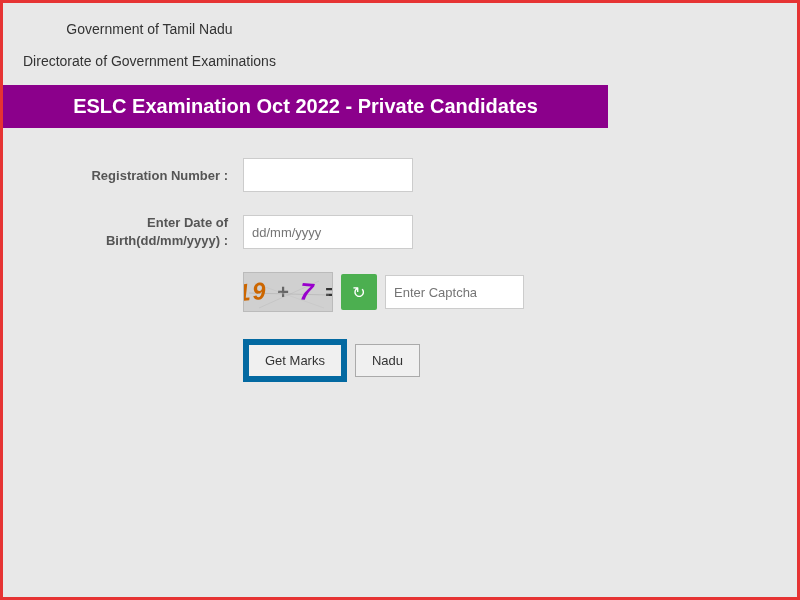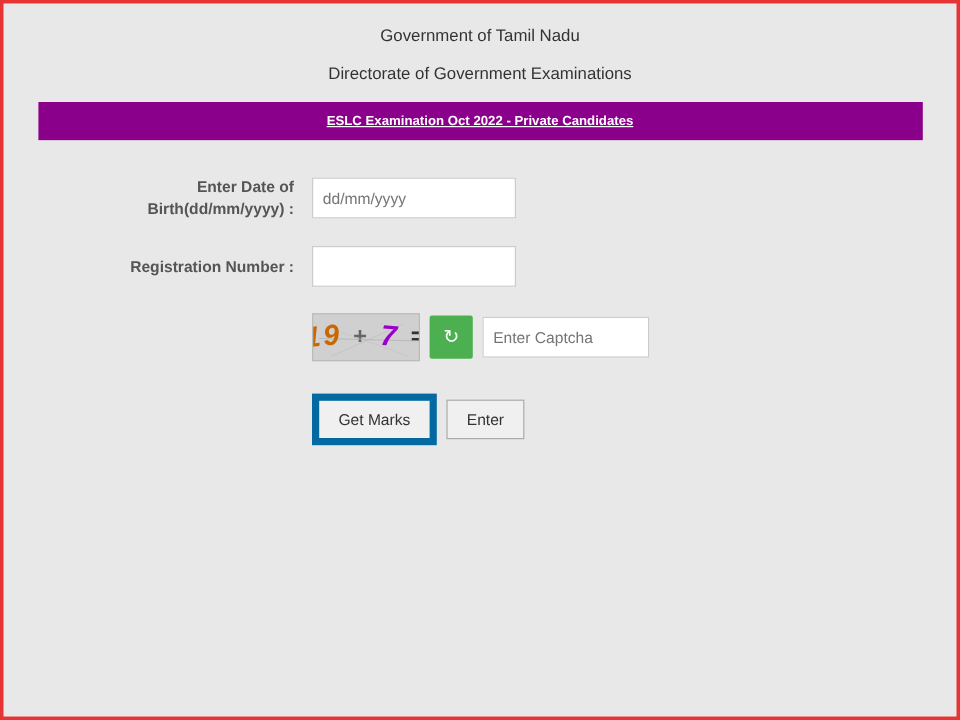--- a/index.html
+++ b/index.html
@@ -16,21 +16,21 @@
       border: 3px solid #e63333;
       overflow: hidden;
     }
 
     .page-wrapper {
       width: 100%;
       height: 100%;
       background-color: #e8e8e8;
       display: flex;
       flex-direction: column;
-      align-items: center;
+      align-items: flex-start;
     }
 
     .header-section {
       text-align: center;
       padding: 18px 20px 10px 20px;
     }
 
     .header-line1 {
       font-size: 14px;
       color: #333;
@@ -38,29 +38,28 @@
     }
 
     .header-line2 {
       font-size: 14px;
       color: #333;
       font-weight: normal;
       margin-top: 16px;
     }
 
     .banner {
-      width: 737px;
+      width: 605px;
       background-color: #8B008B;
       color: white;
       text-align: center;
       padding: 10px 20px;
-      font-size: 11px;
+      font-size: 20px;
       font-weight: bold;
       margin: 6px 0 0 0;
-      text-decoration: underline;
     }
 
     .form-container {
       width: 760px;
       background-color: #e8e8e8;
       padding: 30px 40px;
       display: flex;
       flex-direction: column;
       gap: 0px;
     }
@@ -236,29 +235,29 @@
     <div class="header-line2">Directorate of Government Examinations</div>
   </div>
 
   <div class="banner">
     <span>ESLC Examination Oct 2022 - Private Candidates</span>
   </div>
 
   <div class="form-container">
 
     <div class="form-row">
+      <div class="form-label">Registration Number :</div>
+      <input type="text" class="form-input" placeholder="" style="">
+    </div>
+
+    <div class="form-row">
       <div class="form-label-dob">
         Enter Date of<br>Birth(dd/mm/yyyy) :
       </div>
       <input type="text" class="form-input" placeholder="dd/mm/yyyy" style="">
-    </div>
-
-    <div class="form-row">
-      <div class="form-label">Registration Number :</div>
-      <input type="text" class="form-input" placeholder="" style="">
     </div>
 
     <div class="captcha-row">
       <div class="captcha-image">
         <svg class="captcha-scratch" width="90" height="40">
           <line x1="5" y1="20" x2="85" y2="22" stroke="#aaa" stroke-width="1" opacity="0.5"></line>
           <line x1="10" y1="10" x2="80" y2="35" stroke="#bbb" stroke-width="0.8" opacity="0.4"></line>
           <line x1="15" y1="35" x2="75" y2="8" stroke="#aaa" stroke-width="0.7" opacity="0.4"></line>
         </svg>
         <div class="captcha-text">
@@ -274,19 +273,19 @@
       </button>
 
       <input type="text" class="captcha-input" placeholder="Enter Captcha" style="">
     </div>
 
     <div class="buttons-row">
       <button class="btn-get-marks">
         <span>Get Marks</span>
       </button>
       <button class="btn-clear">
-        <span>Enter</span>
+        <span>Nadu</span>
       </button>
     </div>
 
   </div>
 
 </div>
 
 </body></html>

